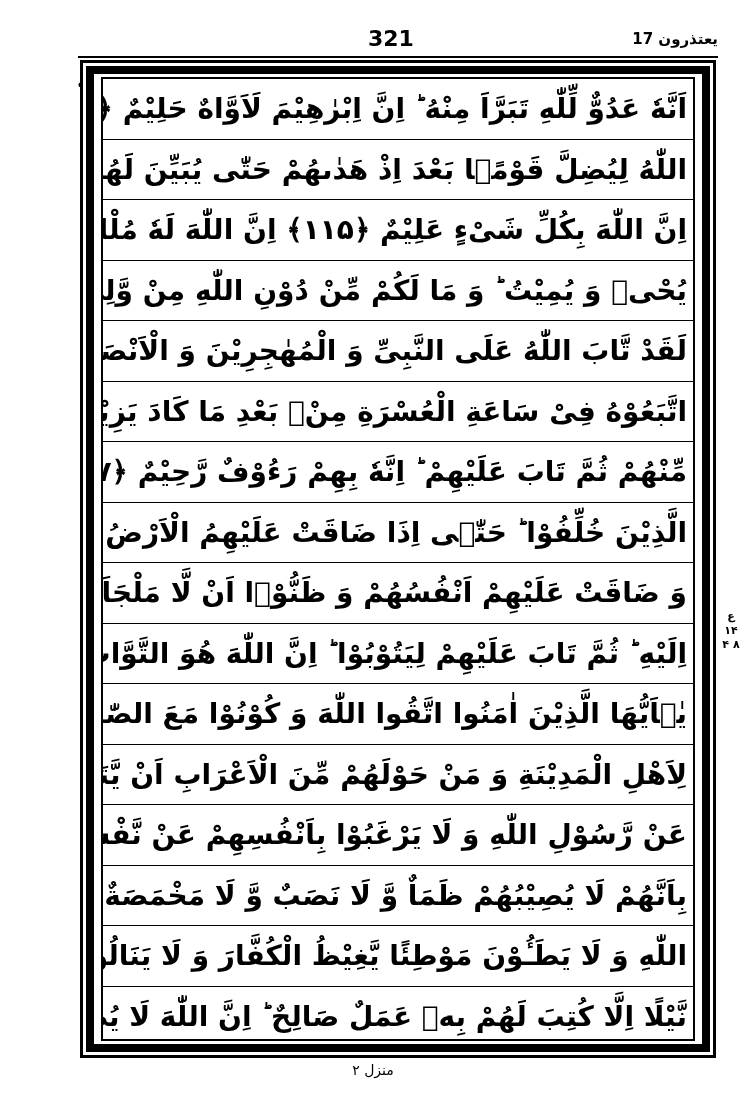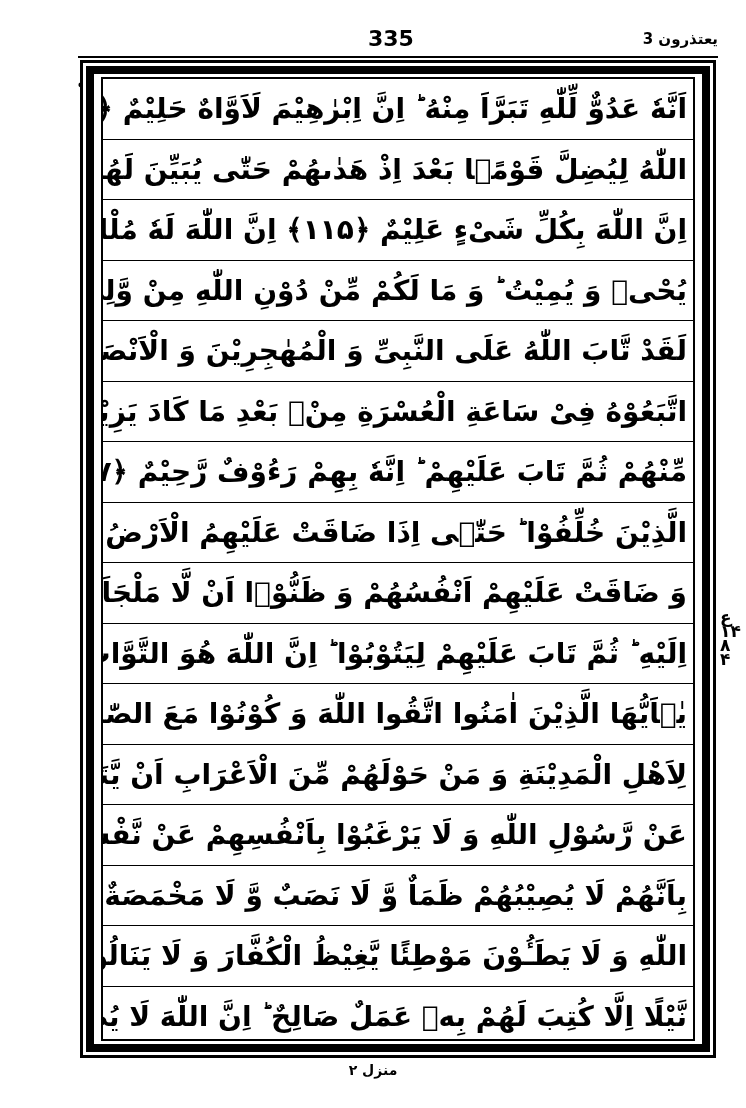--- a/index.html
+++ b/index.html
@@ -17,32 +17,32 @@
            background: transparent; box-sizing: border-box; }
   .frame-deco::before { content: ""; position: absolute; inset: 2px; border: 2px dashed #fff; }
   .inner { position: absolute; left: 18px; top: 14px; right: 18px; bottom: 14px;
            border: 2px solid #000; background: #fff; }
   .line { position: relative; height: 60.5px; border-bottom: 1.5px solid #000; box-sizing: border-box;
           direction: rtl; text-align: justify; text-align-last: justify;
           font-family: "DejaVu Sans", sans-serif; font-weight: bold; font-size: 28px;
           line-height: 60px; padding: 0 6px; white-space: nowrap; overflow: hidden; }
   .line:last-child { border-bottom: none; }
 
-  .margin-ruku { position: absolute; left: 720px; top: 610px; width: 22px; font-size: 17px;
-                 font-weight: bold; line-height: 14px; text-align: left; direction: rtl; }
+  .margin-ruku { position: absolute; left: 720px; top: 610px; width: 22px; font-size: 11px;
+                 font-weight: bold; line-height: 14px; text-align: center; direction: rtl; }
   .footer { position: absolute; left: 0; width: 746px; top: 1062px; text-align: center;
-            font-size: 14px; font-weight: bold; direction: rtl; }
+            font-size: 14px; font-weight: normal; direction: rtl; }
 </style>
 </head>
 <body>
 
 <div class="header">
   <div class="hdr-left">التوبة ۹</div>
-  <div class="hdr-center">335</div>
-  <div class="hdr-right">یعتذرون 3</div>
+  <div class="hdr-center">321</div>
+  <div class="hdr-right">یعتذرون 17</div>
   <div class="hdr-rule"></div>
 </div>
 
 <div class="frame">
   <div class="frame-deco"></div>
   <div class="inner">
     <div class="line">اَنَّهٗ عَدُوٌّ لِّلّٰهِ تَبَرَّاَ مِنْهُ ؕ اِنَّ اِبْرٰهِیْمَ لَاَوَّاهٌ حَلِیْمٌ ﴿۱۱۴﴾ وَ مَا كَانَ</div>
     <div class="line">اللّٰهُ لِیُضِلَّ قَوْمًۢا بَعْدَ اِذْ هَدٰىهُمْ حَتّٰى یُبَیِّنَ لَهُمْ مَّا یَتَّقُوْنَ ؕ</div>
     <div class="line">اِنَّ اللّٰهَ بِكُلِّ شَیْءٍ عَلِیْمٌ ﴿۱۱۵﴾ اِنَّ اللّٰهَ لَهٗ مُلْكُ السَّمٰوٰتِ وَ الْاَرْضِ ؕ</div>
     <div class="line">یُحْیٖ وَ یُمِیْتُ ؕ وَ مَا لَكُمْ مِّنْ دُوْنِ اللّٰهِ مِنْ وَّلِیٍّ وَّ لَا نَصِیْرٍ ﴿۱۱۶﴾</div>

